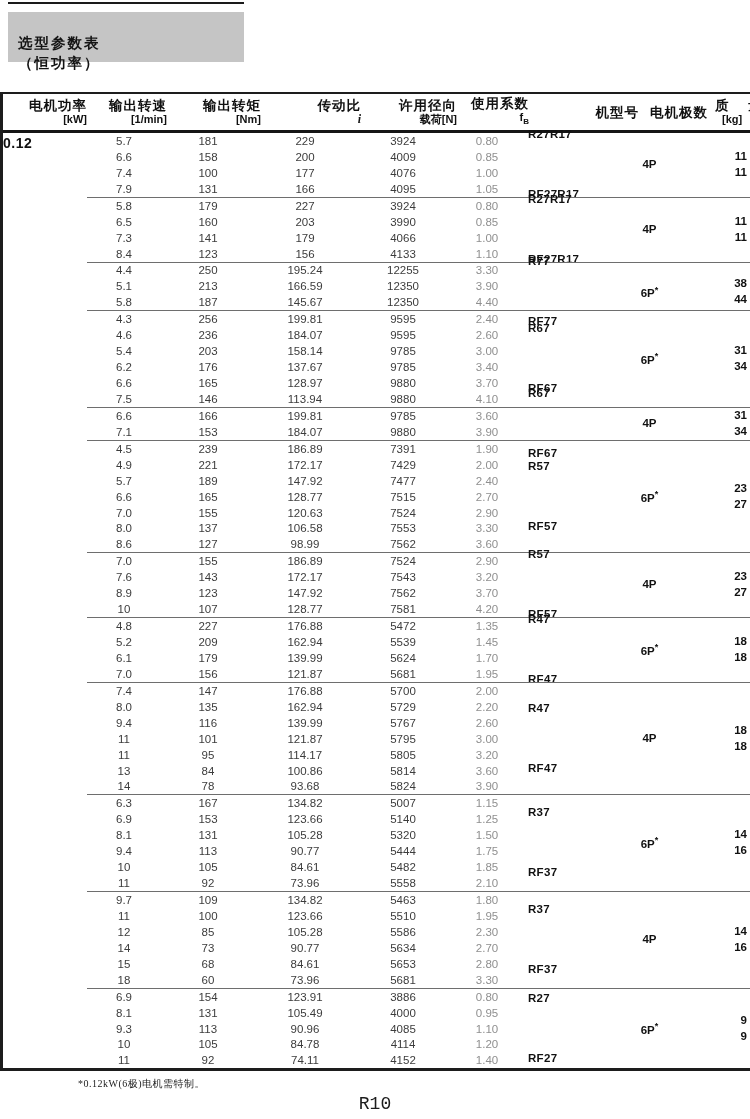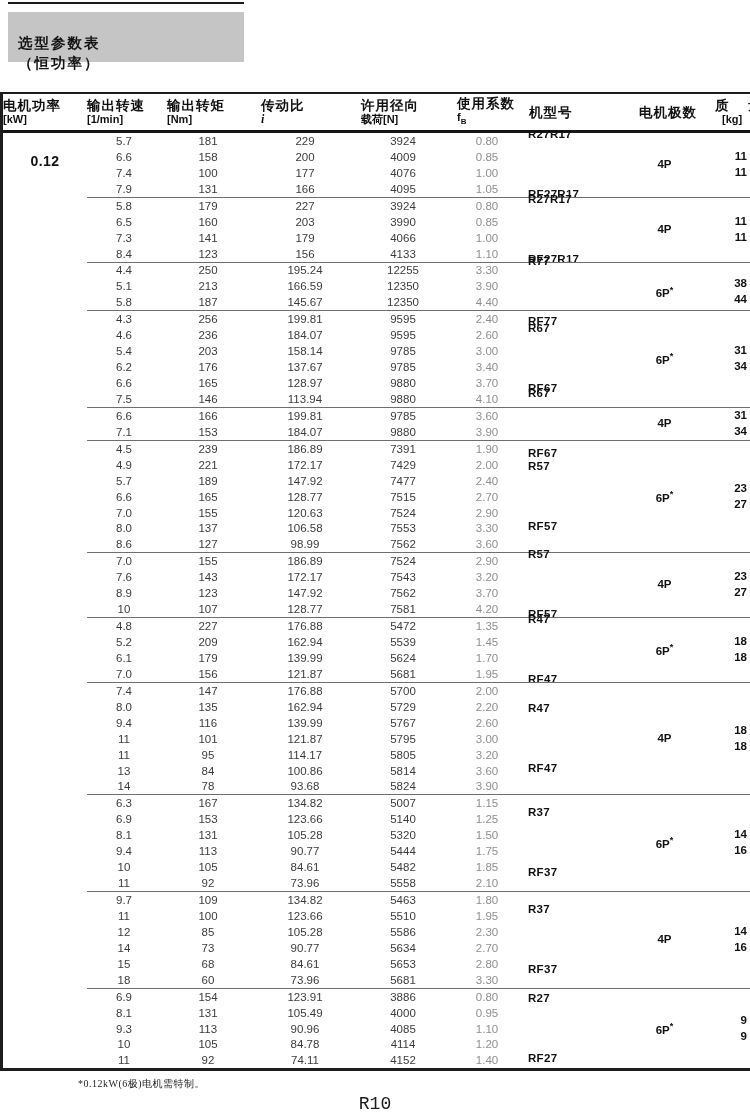--- a/index.html
+++ b/index.html
@@ -15,44 +15,44 @@
   }
   .sel-table {
     position:absolute; left:0; top:92px; width:750px;
     border-top:2px solid #1d1d1d; border-left:3px solid #1d1d1d; border-bottom:3px solid #1d1d1d;
     box-sizing:border-box;
   }
   .thead {
     display:grid; grid-template-columns:84px 80px 94px 100px 96px 72px 110px 69px 1fr;
     height:36px; border-bottom:3px solid #151515; box-sizing:content-box;
   }
-  .hcell { display:flex; flex-direction:column; justify-content:center; align-items:flex-start; color:#111; }
+  .hcell { display:flex; flex-direction:column; justify-content:center; align-items:flex-end; color:#111; }
   .hcell .h1 { font-weight:bold; font-size:13.5px; line-height:15px; letter-spacing:1px; white-space:nowrap; }
   .hcell .h2 { font-weight:bold; font-size:11px; line-height:13px; white-space:nowrap; }
   .hcell .h2.italic { font-style:italic; font-family:"Liberation Serif", serif; font-size:12px; }
   .hcell .h2 sub { font-size:8px; }
   .hcol-mass { align-items:flex-start; overflow:hidden; }
   .hcol-mass .h1 { letter-spacing:8px; padding-left:7px; }
   .hcol-mass .h2 { padding-left:14px; }
   .tbody { display:flex; }
   .power-col { width:84px; flex:0 0 84px; }
-  .power-val { font-weight:bold; font-size:14px; color:#111; text-align:center; padding-top:20px; letter-spacing:.5px; }
+  .power-val { font-weight:bold; font-size:14px; color:#111; padding-top:2px; letter-spacing:.5px; }
   .groups { flex:1; }
   .group { position:relative; }
   .group + .group { border-top:1px solid #6e6e6e; }
   .row { display:grid; grid-template-columns:74px 94px 100px 96px 72px; height:15.95px; align-items:center; }
   .cell { text-align:center; font-size:11.5px; color:#3c3c3c; white-space:nowrap; }
   .cell.c-fb { color:#8f8f8f; }
   .ovl {
     position:absolute; top:0; bottom:0; display:flex; flex-direction:column; justify-content:center;
     font-weight:bold; color:#111; font-size:11.5px;
   }
   .ovl div { line-height:15.95px; white-space:nowrap; }
   .ovl-model { left:417px; width:110px; padding-left:24px; box-sizing:border-box; letter-spacing:.3px;gap:44px; }
-  .ovl-pole  { left:541px; width:73px; text-align:center; }
+  .ovl-pole  { left:526px; width:73px; text-align:center; }
   .ovl-pole sup { font-size:9px; }
   .ovl-mass  { left:614px; width:46px; text-align:right; }
   .footnote {
     position:absolute; left:78px; top:1077px; font-family:"Liberation Serif", serif;
     font-size:10px; color:#1c1c1c; letter-spacing:.5px;
   }
   .pageno {
     position:absolute; left:0; top:1094px; width:100%; text-align:center;
     font-family:Liberation Mono, monospace; font-size:18px; color:#1c1c1c;
   }

